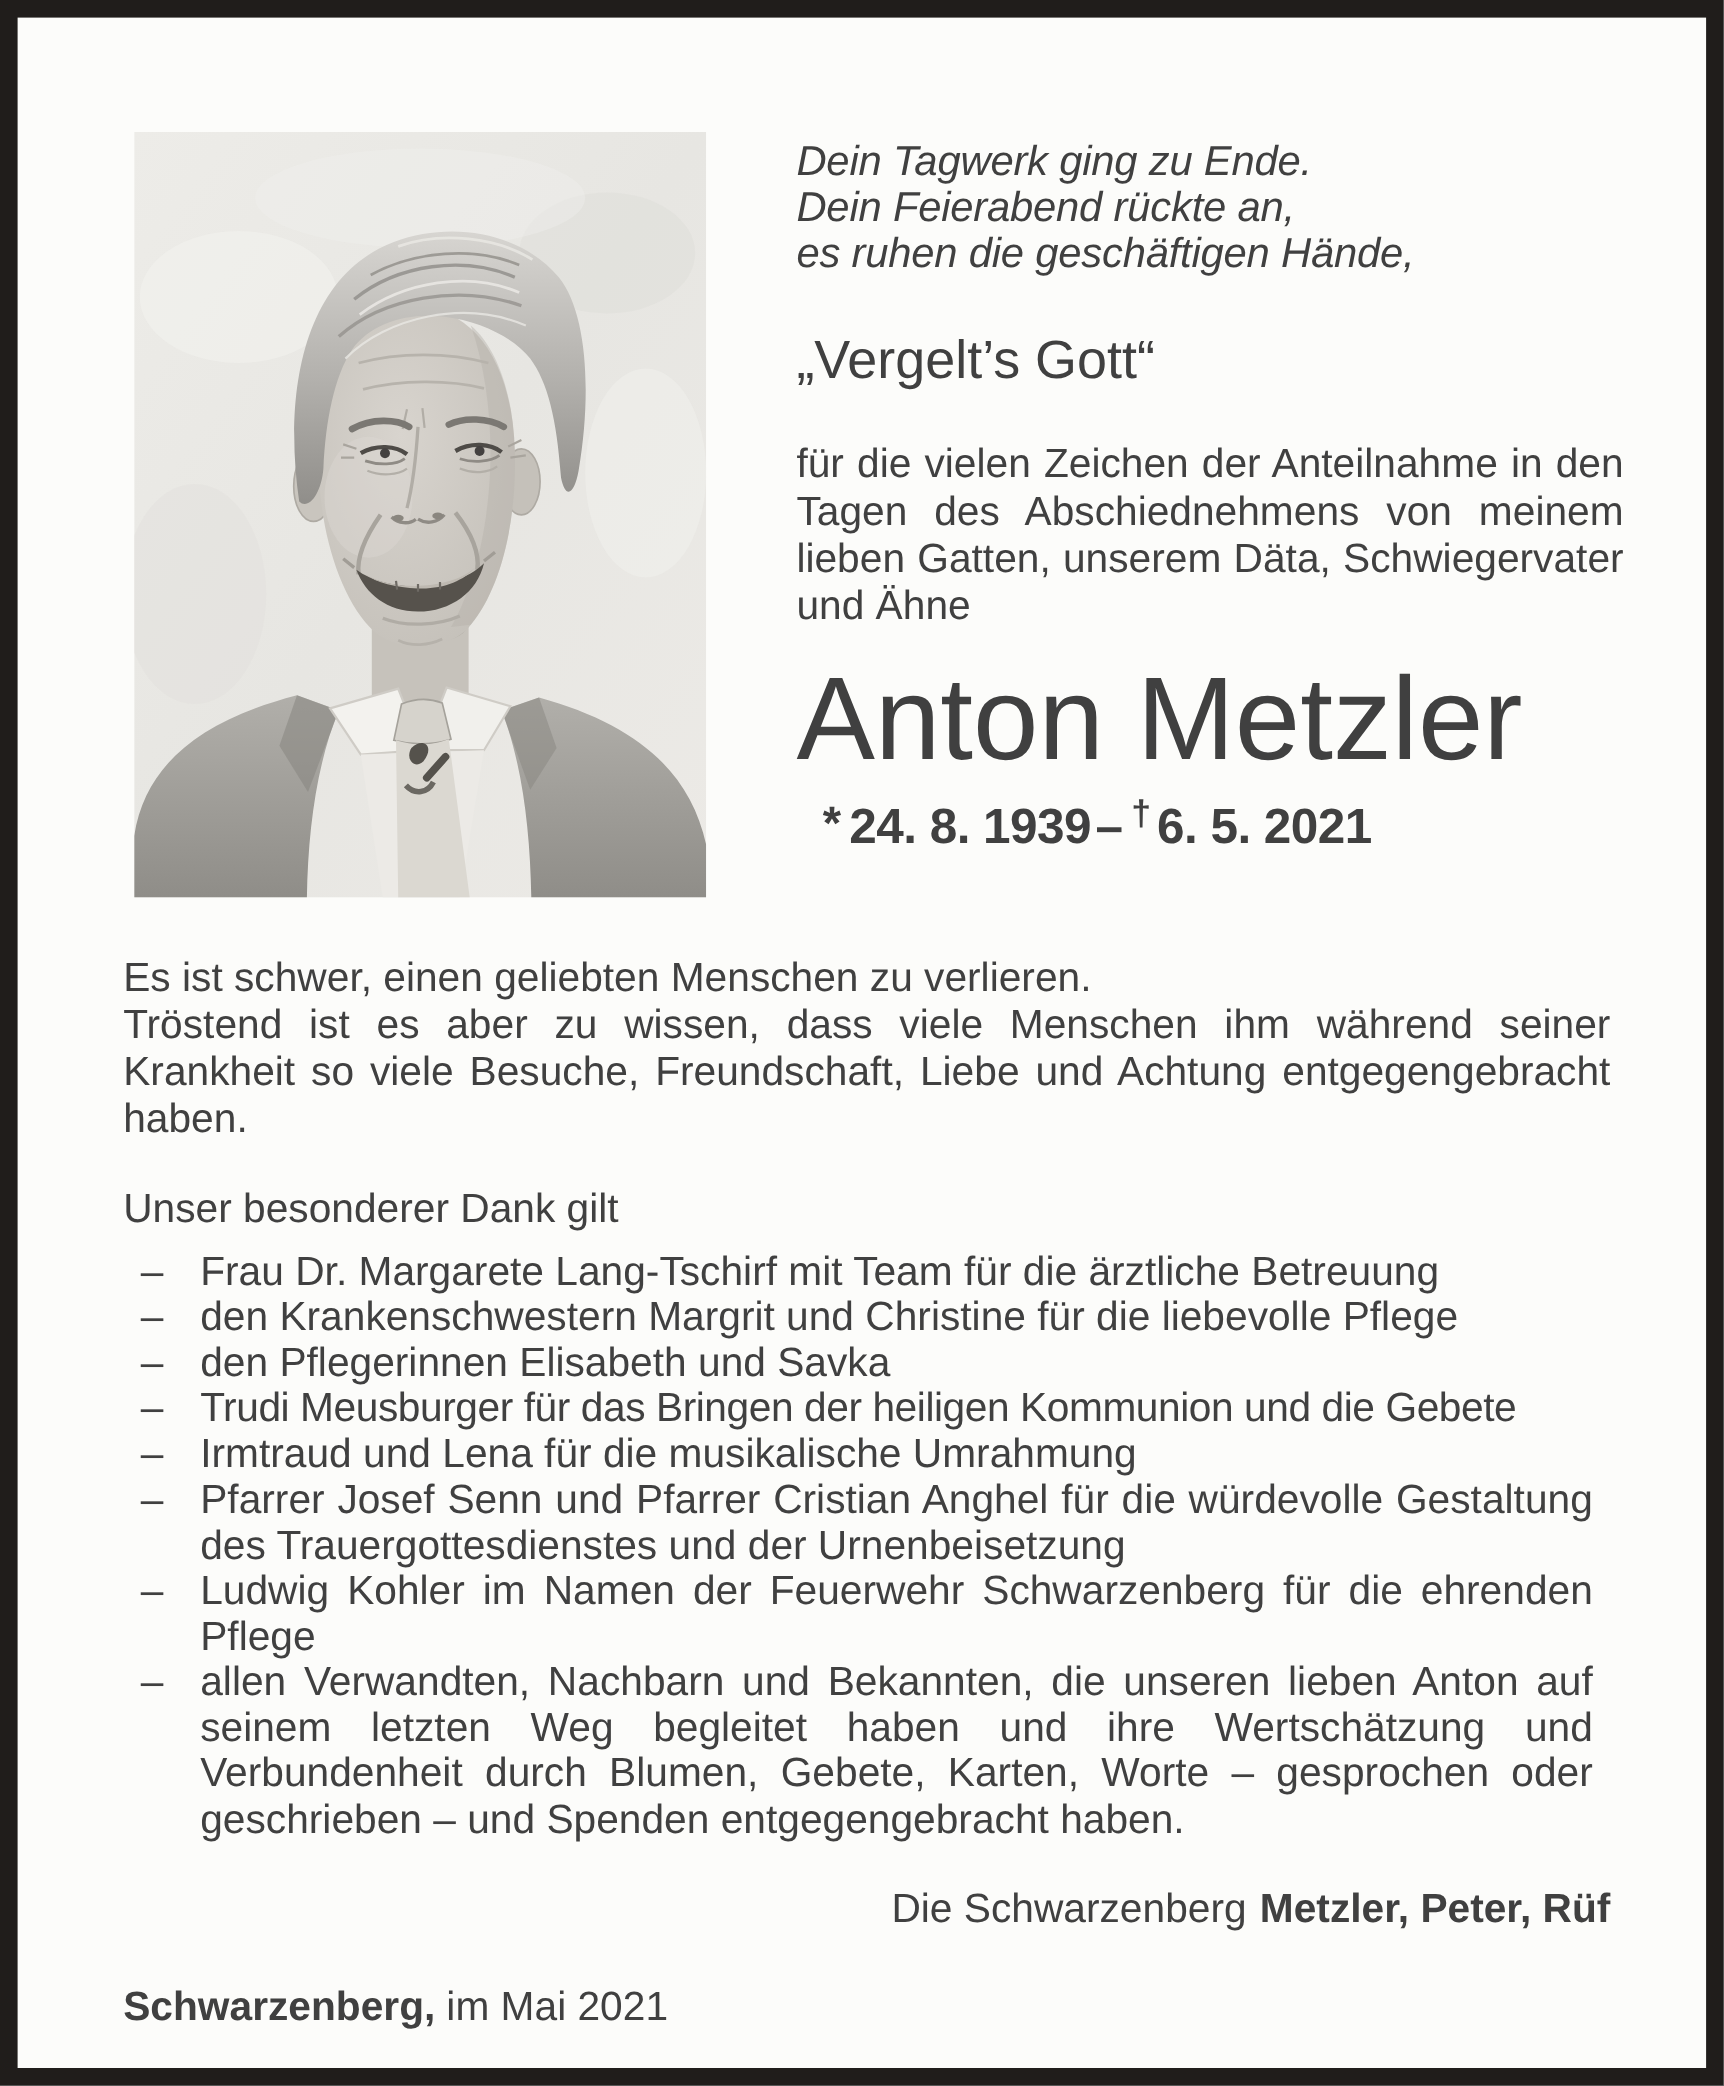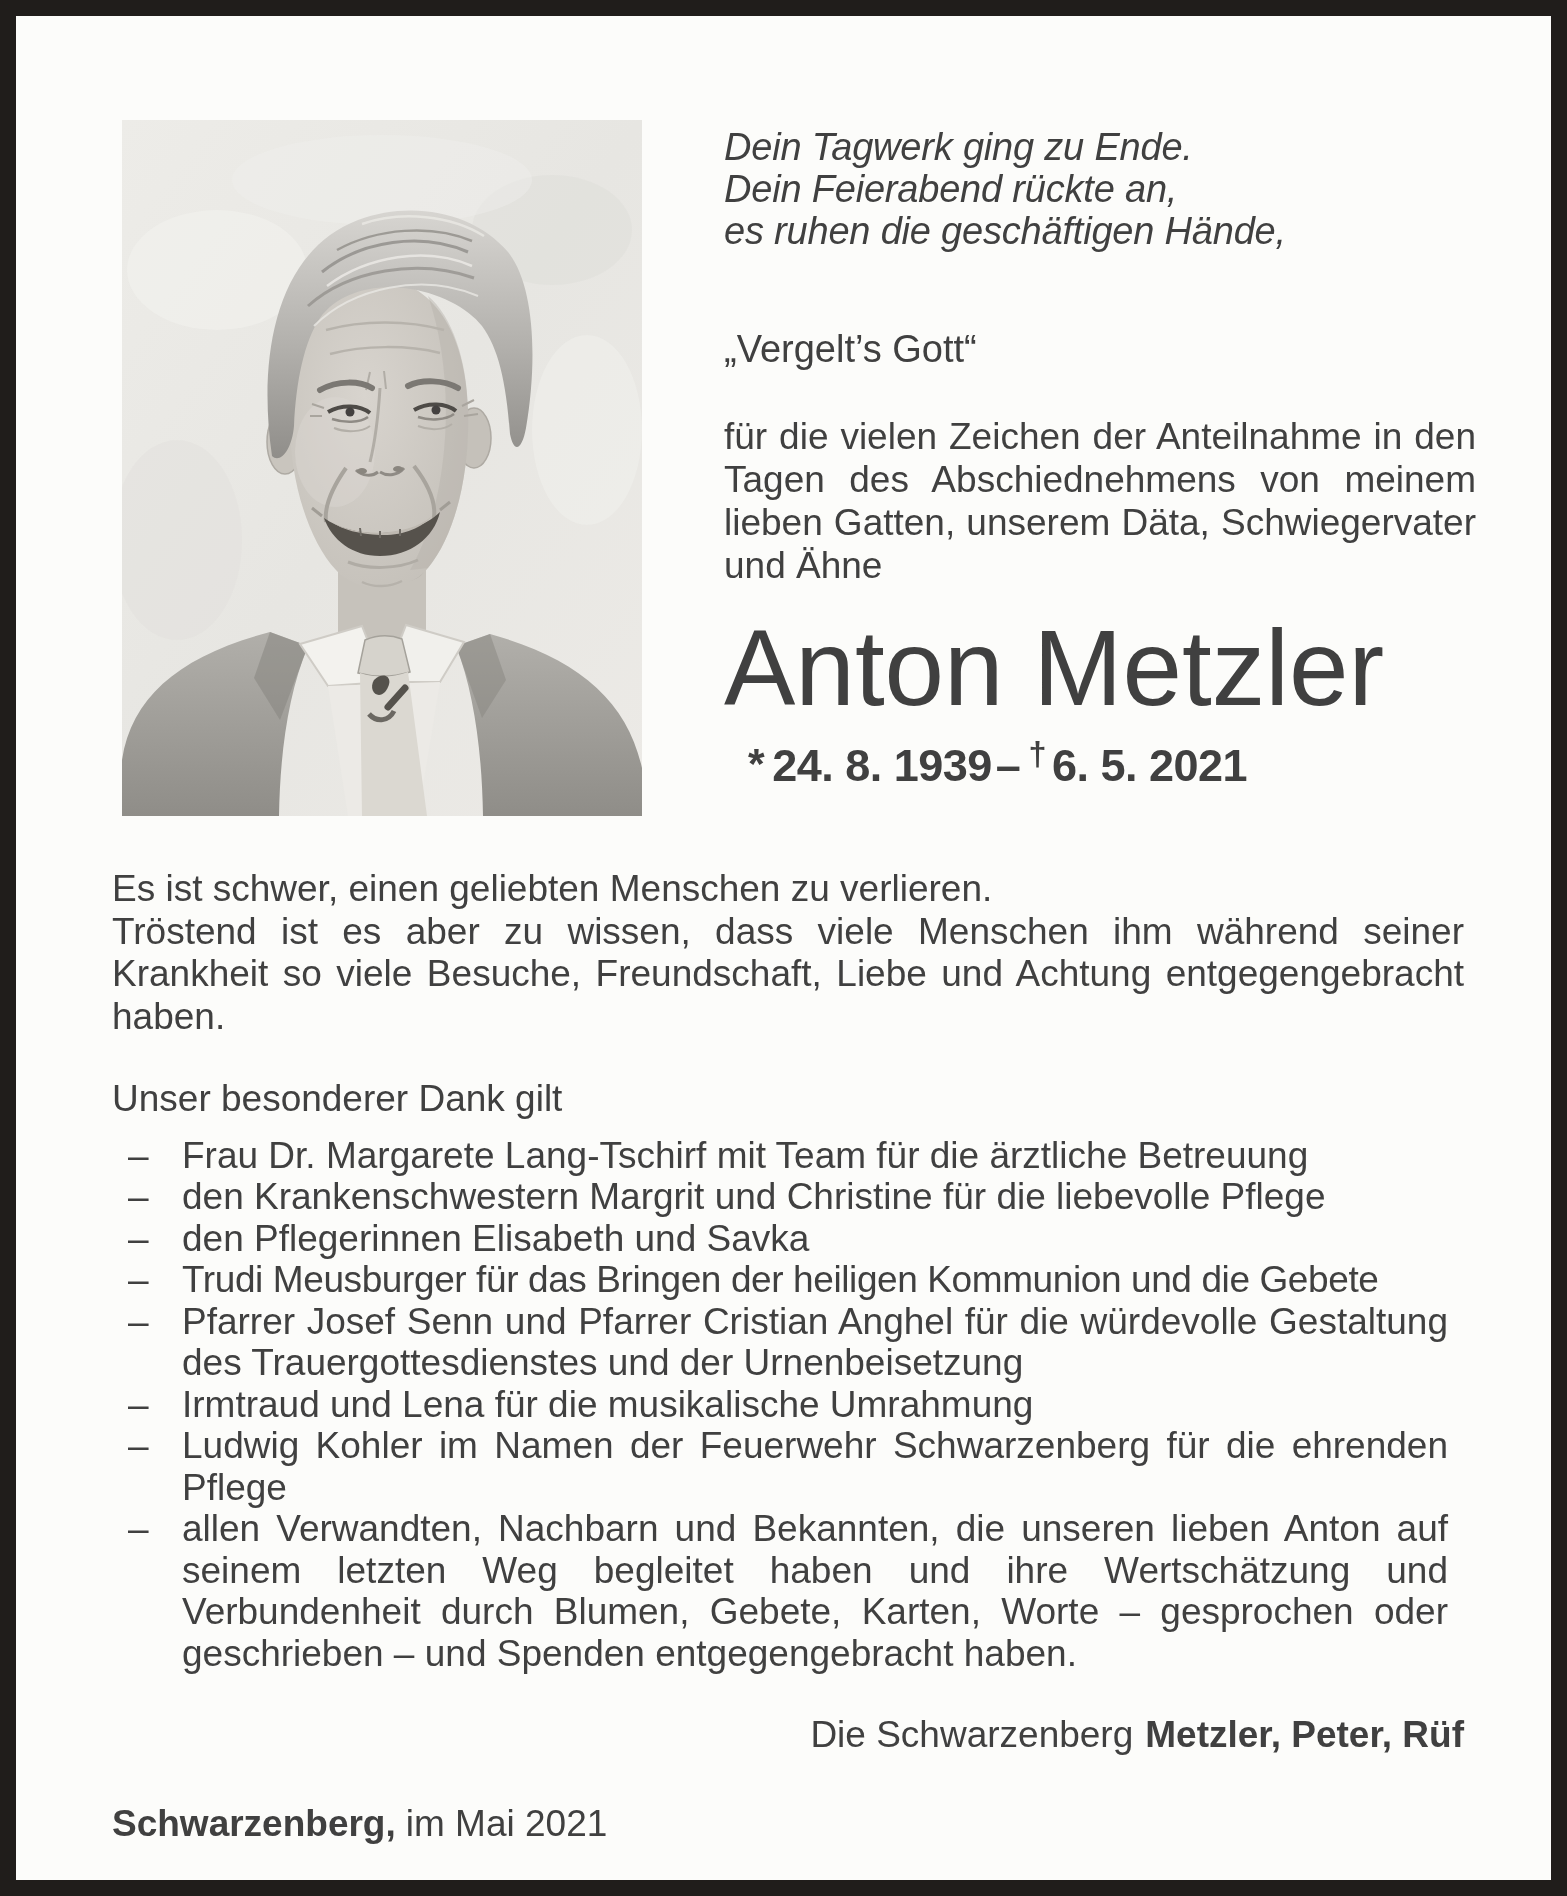--- a/index.html
+++ b/index.html
@@ -12,21 +12,21 @@
     color:#404040;
     font-family:Liberation Sans, sans-serif;
     overflow:hidden;
   }
   
   .photo{position:absolute;left:106px;top:104px;width:520px;height:696px;margin:0;}
   .photo svg{width:100%;height:100%;display:block;}
   
   .right-col{position:absolute;left:708px;top:110px;width:752px;}
   .poem{font-style:italic;font-size:38px;line-height:42px;letter-spacing:-0.2px;}
-  .quote{margin-top:76px;font-size:38px;}
+  .quote{margin-top:48px;font-size:49px;}
   .dedication{margin:44px 0 0;font-size:37px;line-height:43px;text-align:justify;}
   .name{margin:26px 0 12px;font-weight:400;font-size:107px;line-height:1.04;white-space:nowrap;}
   .dates{margin-top:4px;padding-left:24px;font-weight:700;font-size:45px;letter-spacing:-0.5px;}
   .bsym{font-size:0.95em;vertical-align:0.08em;margin-right:8px;}
   .sep{margin:0 4px;}
   .dsym{font-size:0.72em;vertical-align:0.5em;margin-left:4px;margin-right:6px;}
   
   .bodytext{position:absolute;left:96px;top:852px;width:1352px;}
   .bodytext p{margin:0;font-size:37px;line-height:42.5px;}
   .just{text-align:justify;}
@@ -162,22 +162,22 @@
     <p>Es ist schwer, einen geliebten Menschen zu verlieren.</p>
     <p class="just">Tröstend ist es aber zu wissen, dass viele Menschen ihm während seiner Krankheit so viele Besuche, Freundschaft, Liebe und Achtung entgegengebracht haben.</p>
 
     <p class="thanks-heading">Unser besonderer Dank gilt</p>
 
     <ul class="thanks-list">
       <li><span class="bullet">–</span><span class="itxt">Frau Dr. Margarete Lang-Tschirf mit Team für die ärztliche Betreuung</span></li>
       <li><span class="bullet">–</span><span class="itxt">den Krankenschwestern Margrit und Christine für die liebevolle Pflege</span></li>
       <li><span class="bullet">–</span><span class="itxt">den Pflegerinnen Elisabeth und Savka</span></li>
       <li class="tight"><span class="bullet">–</span><span class="itxt">Trudi Meusburger für das Bringen der heiligen Kommunion und die Gebete</span></li>
+      <li><span class="bullet">–</span><span class="itxt">Irmtraud und Lena für die musikalische Umrahmung</span></li>
       <li><span class="bullet">–</span><span class="itxt">Pfarrer Josef Senn und Pfarrer Cristian Anghel für die würdevolle Gestaltung des Trauergottesdienstes und der Urnenbeisetzung</span></li>
-      <li><span class="bullet">–</span><span class="itxt">Irmtraud und Lena für die musikalische Umrahmung</span></li>
       <li><span class="bullet">–</span><span class="itxt">Ludwig Kohler im Namen der Feuerwehr Schwarzenberg für die ehrenden Pflege</span></li>
       <li><span class="bullet">–</span><span class="itxt">allen Verwandten, Nachbarn und Bekannten, die unseren lieben Anton auf seinem letzten Weg begleitet haben und ihre Wertschätzung und Verbundenheit durch Blumen, Gebete, Karten, Worte – gesprochen oder geschrieben – und Spenden entgegengebracht haben.</span></li>
     </ul>
 
     <p class="closing">
       <span>Die Schwarzenberg</span><span class="fam">Metzler, Peter, Rüf</span>
     </p>
 
     <p class="footerline">
       <span class="place">Schwarzenberg,</span><span>im Mai 2021</span>

